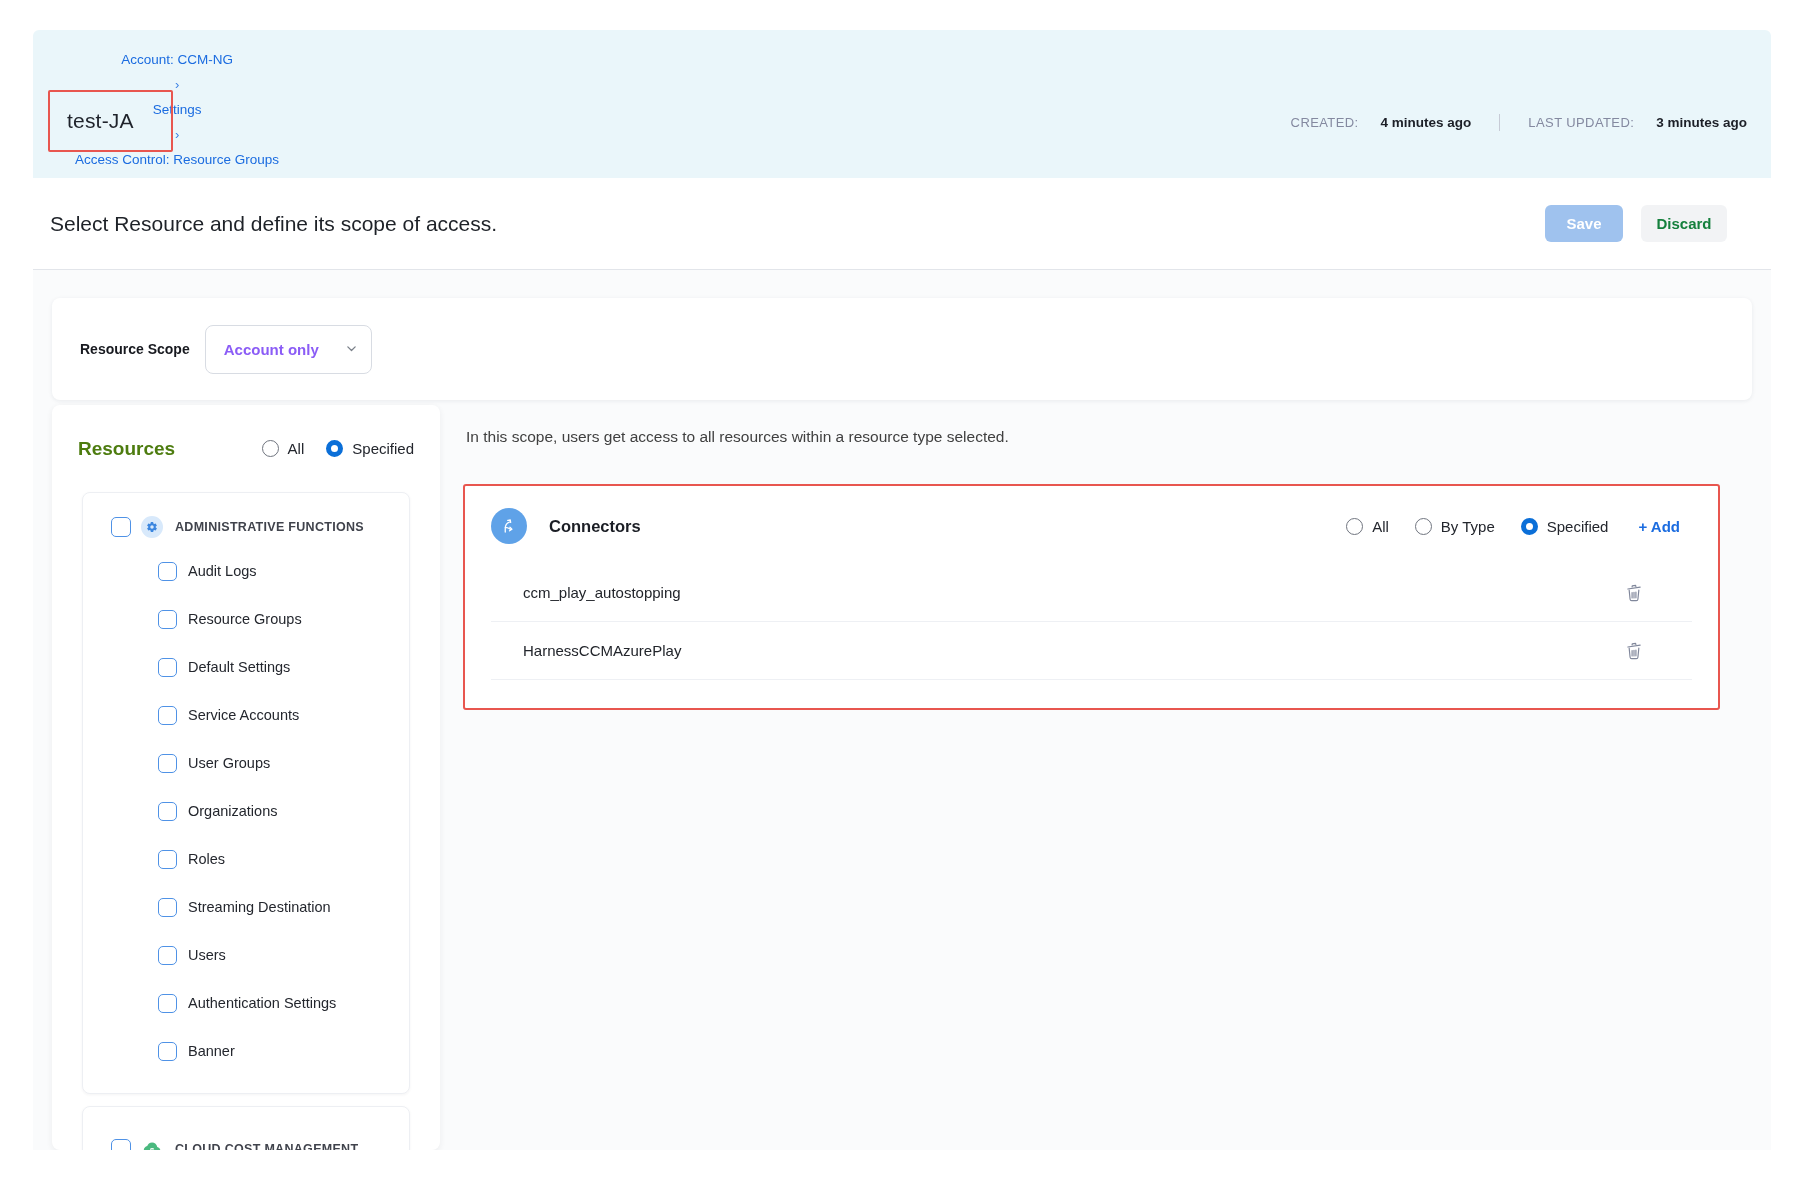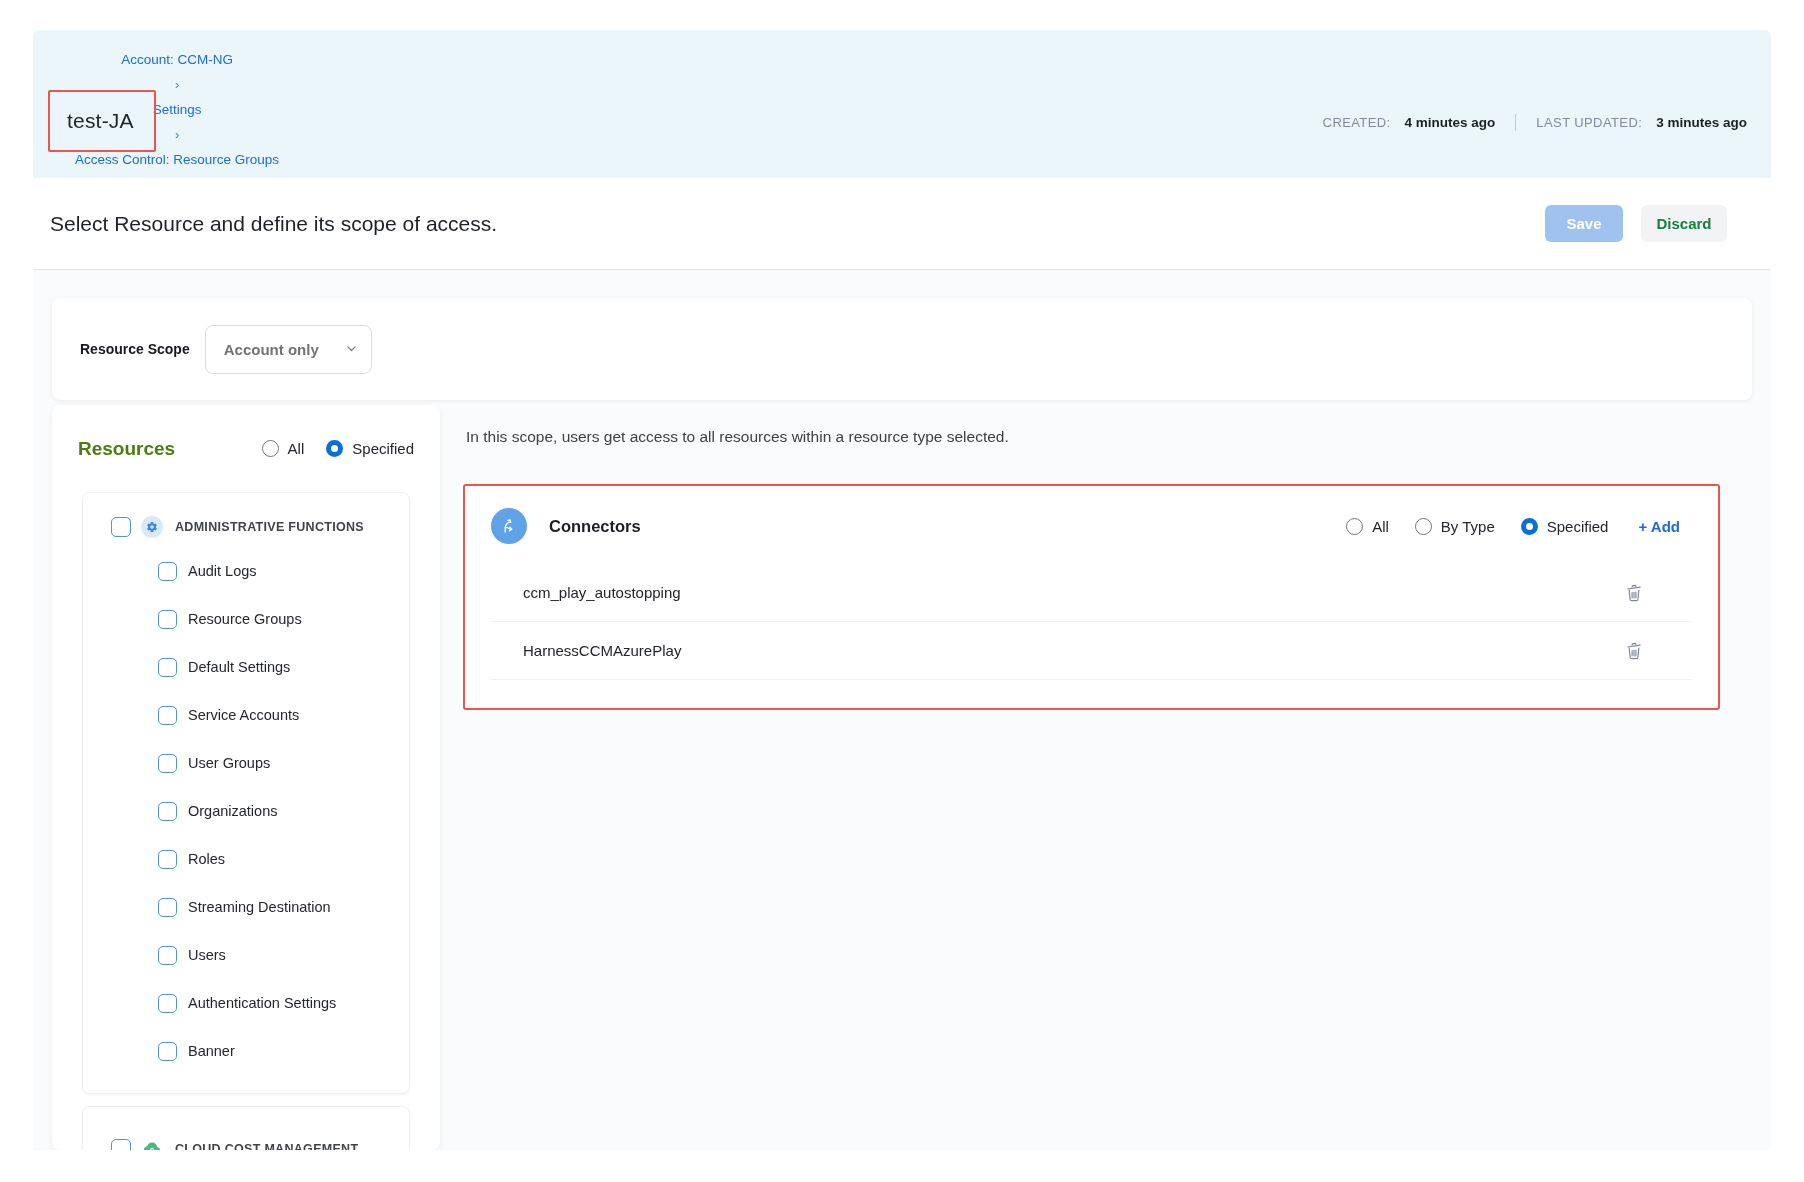--- a/index.html
+++ b/index.html
@@ -6,42 +6,42 @@
   html,body { background:#ffffff; }
   body { font-family:"Liberation Sans", sans-serif; color:#1d2026; }
   .page { position:relative; width:1804px; height:1182px; background:#ffffff; overflow:hidden; }
   .app { position:absolute; left:33px; top:30px; width:1738px; height:1120px; overflow:hidden; }
 
   
   .header { position:absolute; inset:0 0 auto 0; height:148px; background:#eaf6fa; border-radius:6px 6px 0 0; }
   .breadcrumb { position:absolute; left:42px; top:22px; display:flex; align-items:center; gap:10px; font-size:13.5px;flex-direction:column; }
   .crumb { color:#1b6ce0; text-decoration:none; cursor:pointer; }
   .crumb-sep { color:#1b6ce0; font-size:13px; opacity:.85; }
-  .title-box { position:absolute; left:15px; top:60px; width:108px; height:62px; border:2px solid #e8564f; border-radius:2px; display:flex; align-items:center; padding-left:17px; background:transparent; }
+  .title-box { position:absolute; left:15px; top:60px; width:125px; height:62px; border:2px solid #e8564f; border-radius:2px; display:flex; align-items:center; padding-left:17px; background:transparent; }
   .page-title { font-size:21px; font-weight:400; color:#1f232b; letter-spacing:.2px; }
-  .header-meta { position:absolute; right:24px; top:84px; display:flex; align-items:center; gap:14px; font-size:13px; }
+  .header-meta { position:absolute; right:24px; top:84px; display:flex; align-items:center; gap:22px; font-size:13px; }
   .meta-label { color:#8489a0; letter-spacing:.4px; }
   .meta-value { color:#1c1f27; font-weight:700; font-size:13.5px; }
   .meta-divider { width:1px; height:17px; background:#c7cbd6; margin:0 6px; }
 
   
   .toolbar { position:absolute; left:0; right:0; top:148px; height:92px; background:#ffffff; border-bottom:1px solid #e2e5ea; display:flex; align-items:center; justify-content:space-between; padding:0 44px 0 17px; }
   .toolbar-desc { font-size:21px; color:#1e2228; }
   .toolbar-actions { display:flex; align-items:center; gap:18px; }
   .btn { height:37px; border:none; border-radius:6px; font-family:inherit; font-size:15px; font-weight:700; cursor:pointer; }
   .btn-save { width:78px; background:#9fc2ee; color:#ffffff; }
   .btn-discard { width:86px; background:#f2f3f5; color:#15803d; }
 
   
   .body { position:absolute; left:0; right:0; top:240px; height:880px; background:#fafbfc; }
 
   
   .scope-card { position:absolute; left:19px; top:28px; width:1700px; height:102px; background:#fff; border-radius:8px; box-shadow:0 1px 4px rgba(30,40,60,.08); display:flex; align-items:center; padding-left:28px; gap:15px; }
   .scope-label { font-size:14px; font-weight:700; color:#17191f; }
-  .dropdown { height:49px; min-width:160px; background:#fff; border:1px solid #d8dce3; border-radius:8px; display:flex; align-items:center; justify-content:space-between; gap:26px; padding:0 13px 0 18px; font-family:inherit; font-size:15px; font-weight:600; color:#737373; cursor:pointer; }
+  .dropdown { height:49px; min-width:160px; background:#fff; border:1px solid #d8dce3; border-radius:8px; display:flex; align-items:center; justify-content:space-between; gap:26px; padding:0 13px 0 18px; font-family:inherit; font-size:15px; font-weight:600; color:#8b5cf6; cursor:pointer; }
 
   
   .resources-panel { position:absolute; left:19px; top:135px; width:388px; height:745px; background:#fff; border-radius:8px; box-shadow:0 2px 6px rgba(40,41,61,.07); overflow:hidden; }
   .resources-header { height:87px; display:flex; align-items:center; padding:0 26px; gap:22px; }
   .resources-title { font-size:19px; font-weight:700; color:#4d7c0f; margin-right:auto; }
   .radio { display:flex; align-items:center; gap:9px; cursor:pointer; }
   .radio-dot { width:17px; height:17px; border-radius:50%; border:1.5px solid #70757f; background:#fff; flex:0 0 auto; }
   .radio-dot.checked { border:5px solid #0b6fd8; }
   .radio-label { font-size:15px; color:#23262d; }
 

